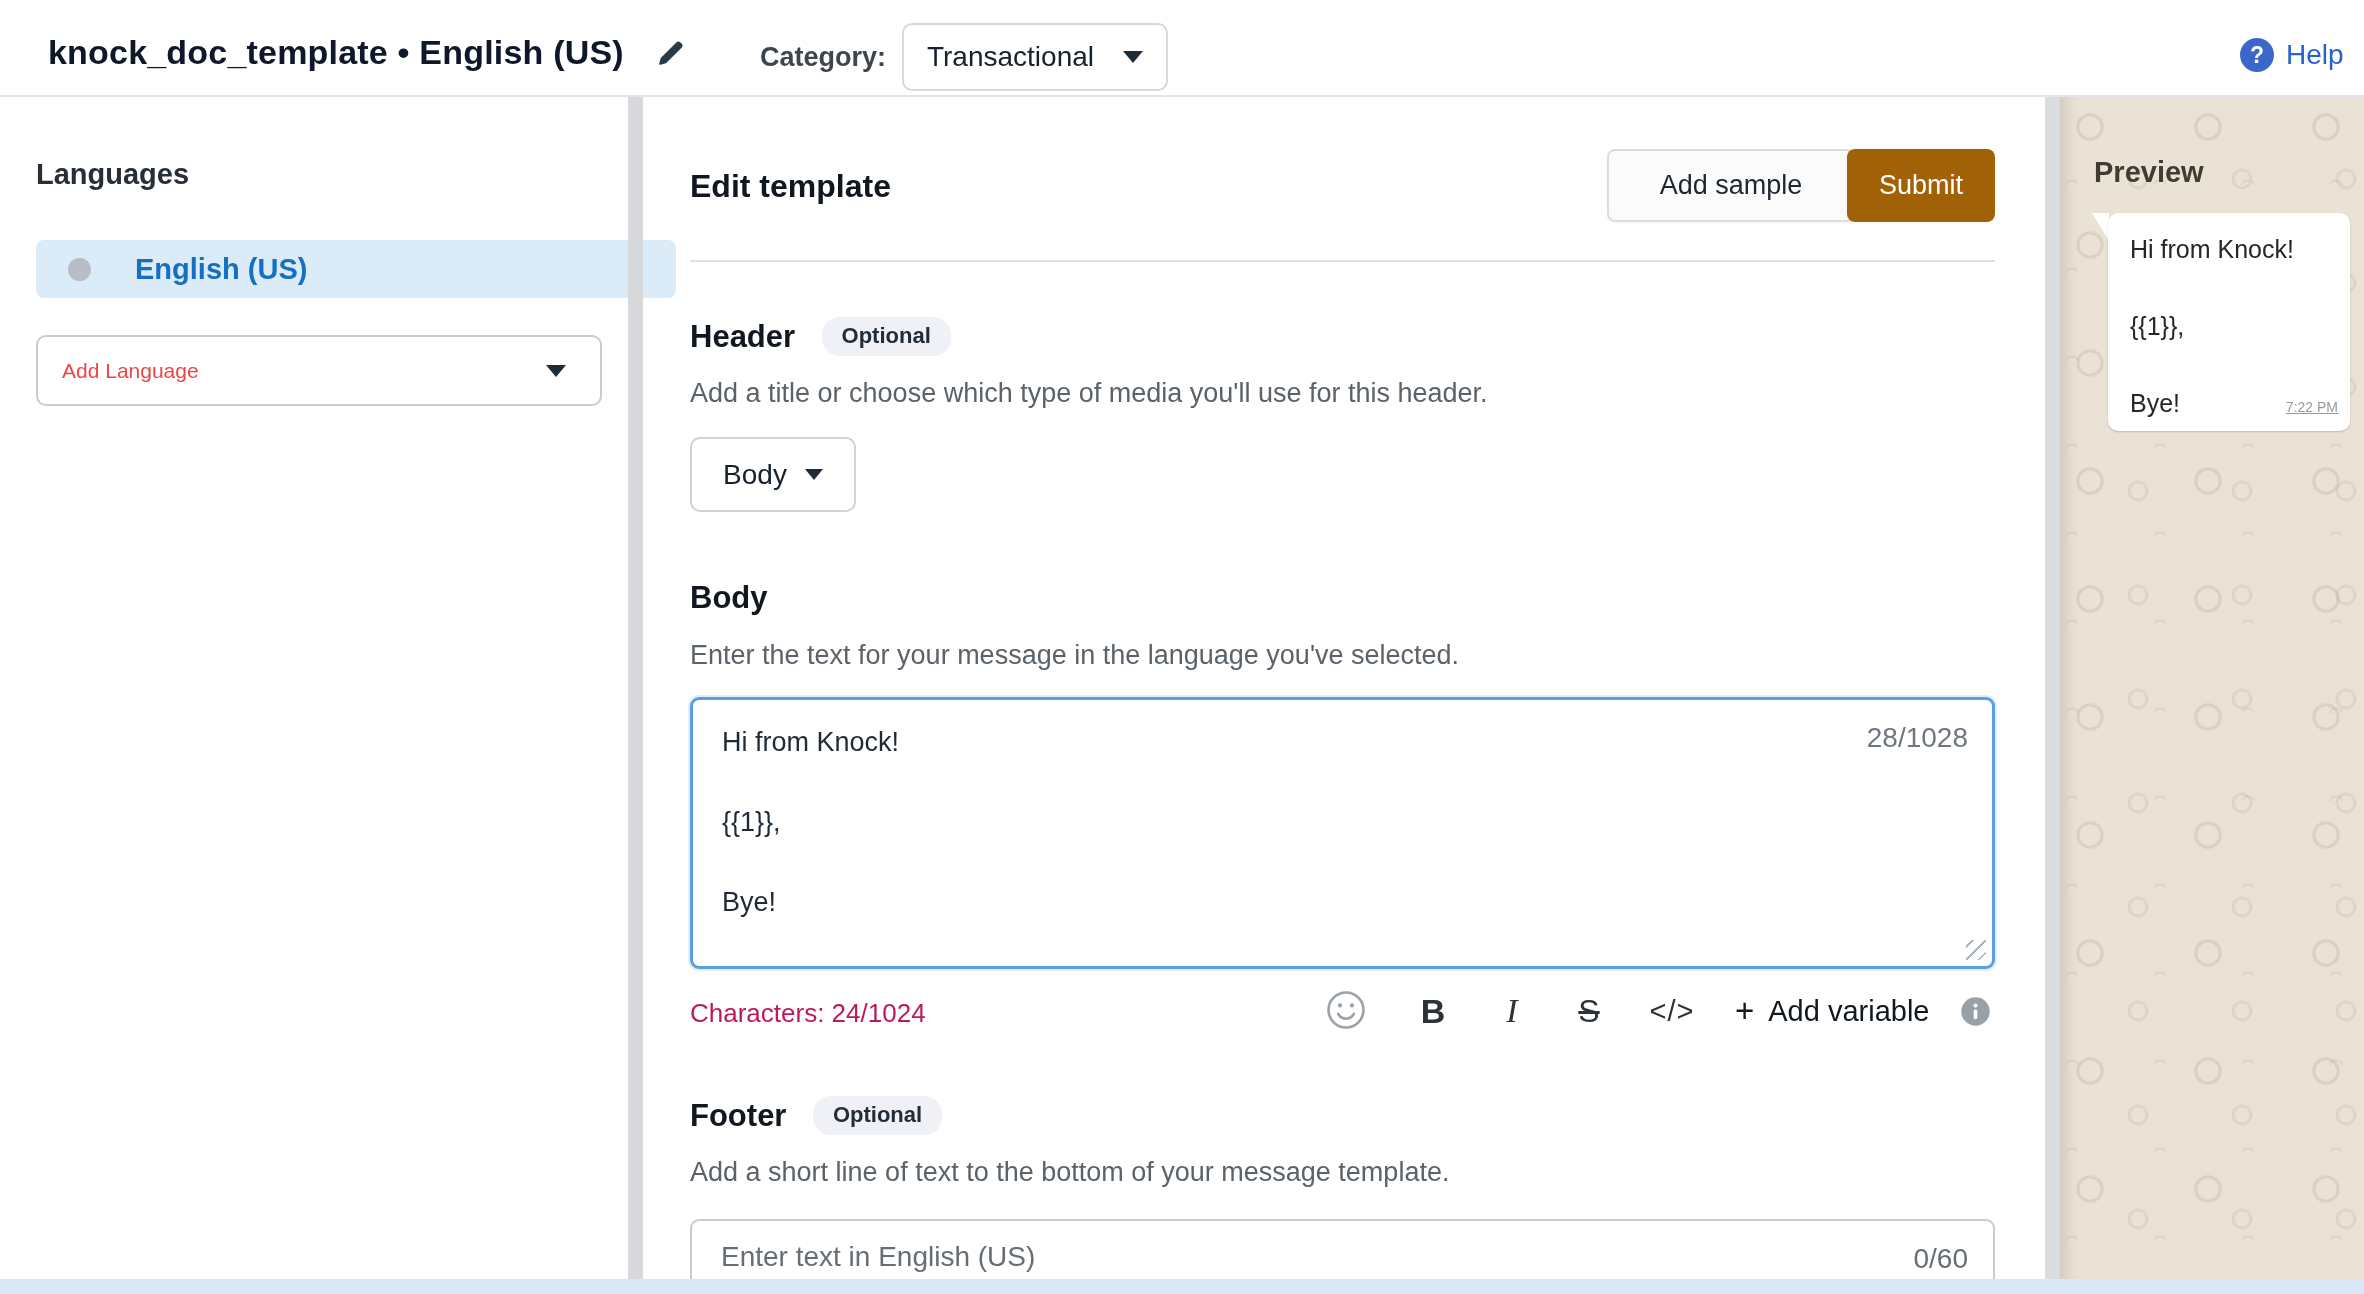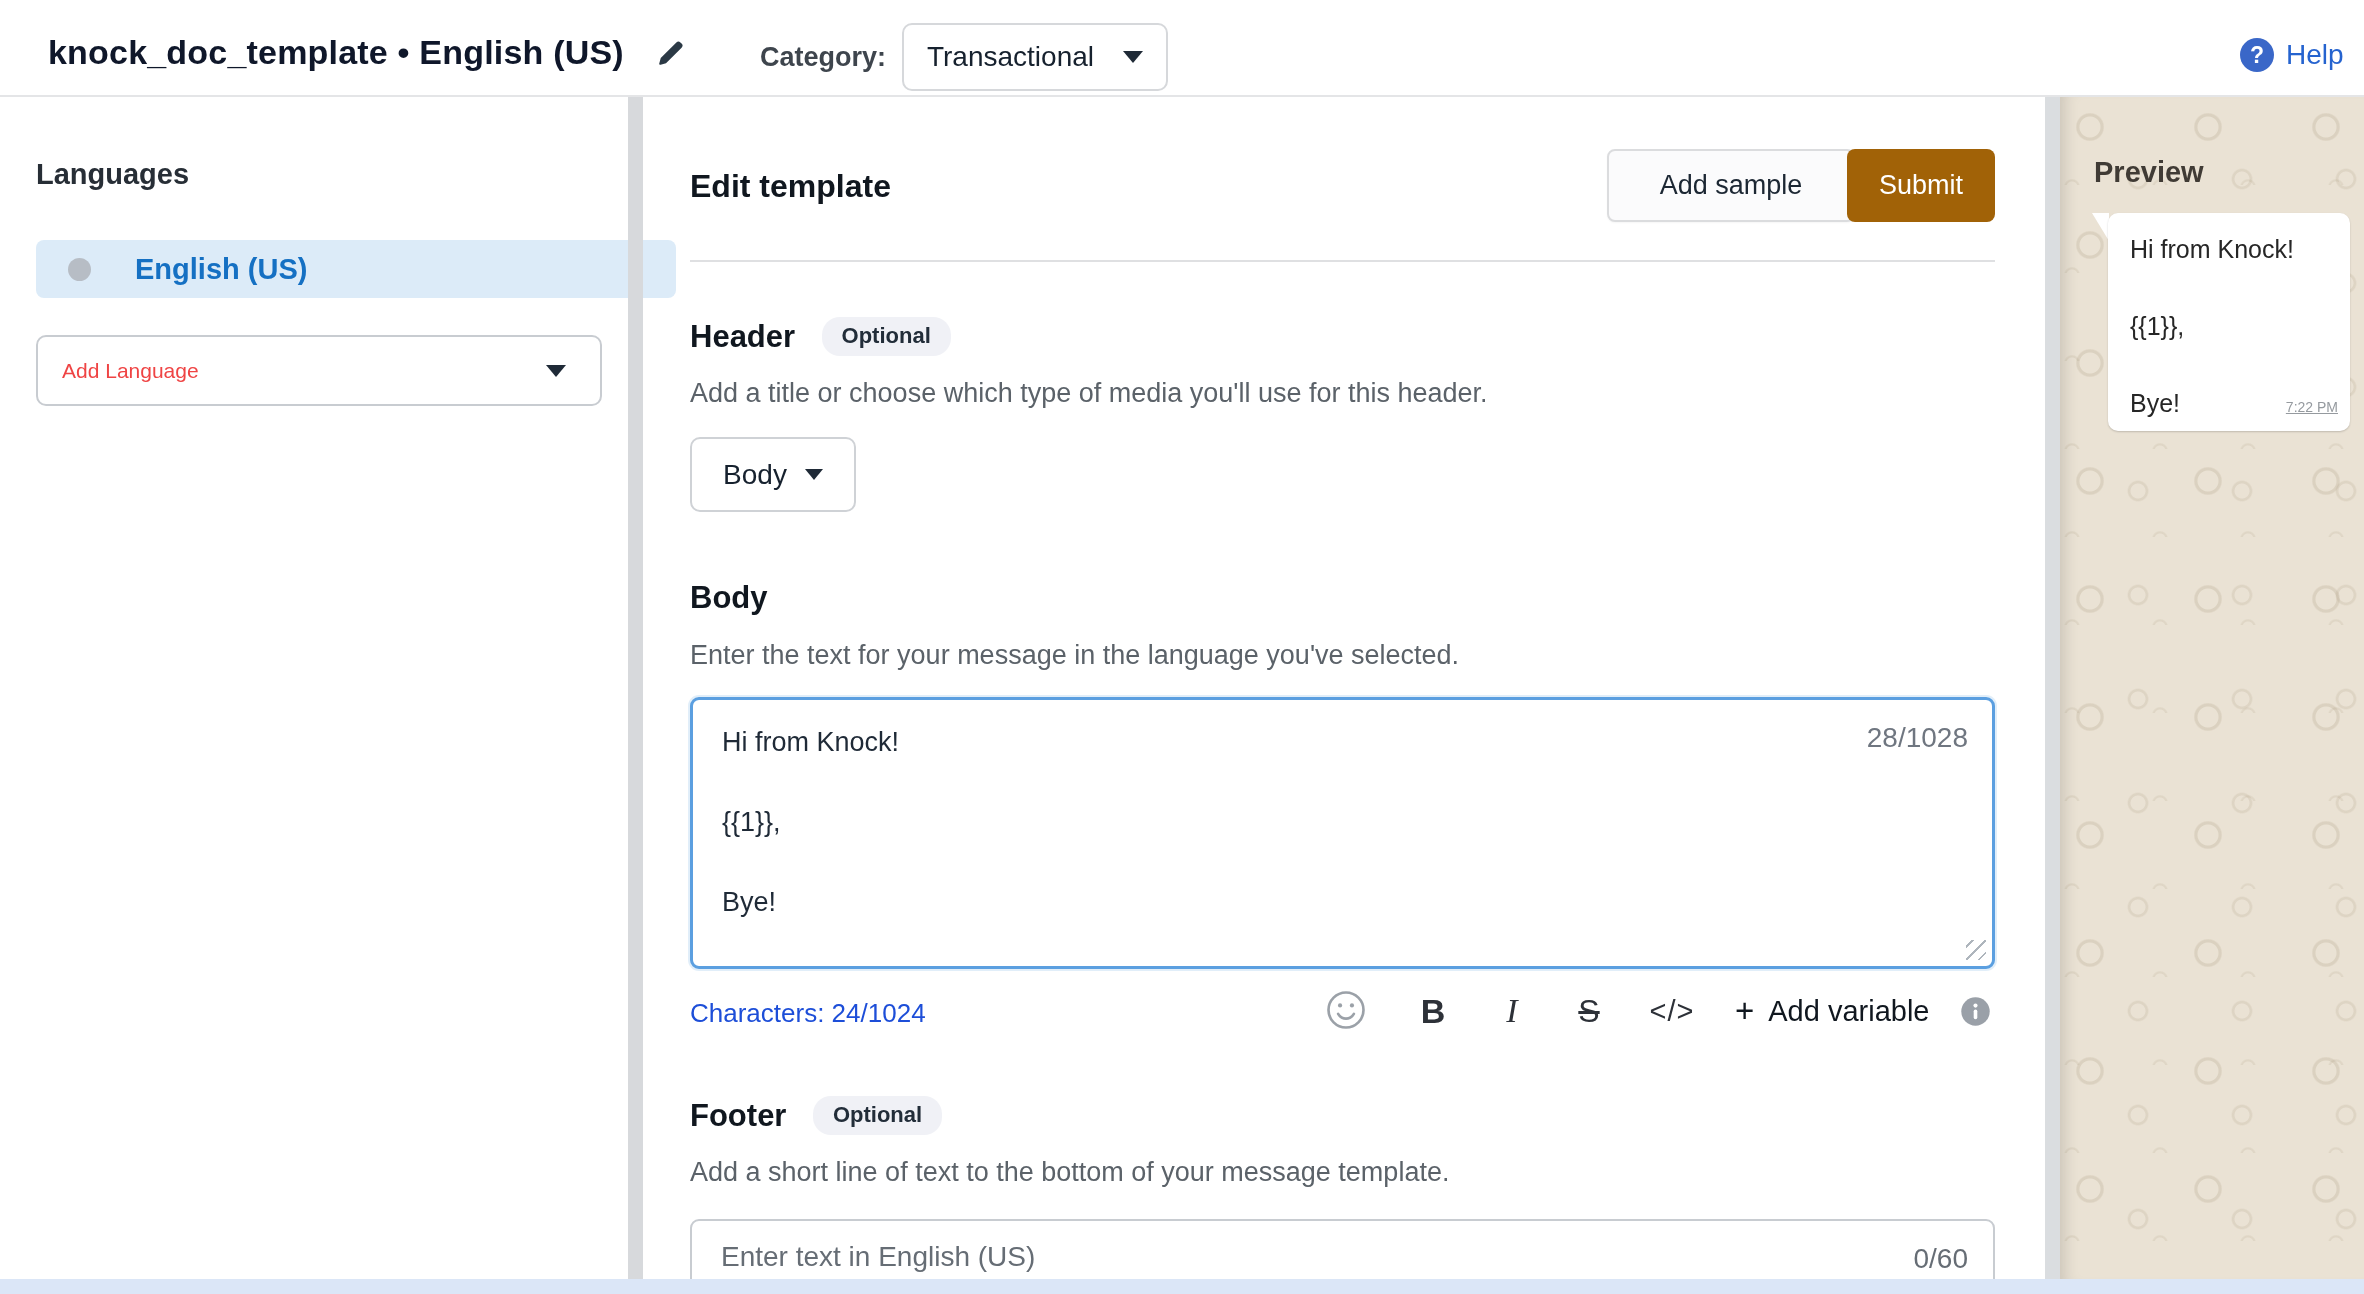--- a/index.html
+++ b/index.html
@@ -57,21 +57,21 @@
 
   .body-title { left:690px; top:580px; }
   .body-desc { left:690px; top:640px; }
   .body-textarea { left:690px; top:697px; width:1305px; height:272px; border:3px solid #5b9fe0; border-radius:9px;
                    box-shadow:0 0 0 2px rgba(91,159,224,.18); padding:22px 200px 18px 29px; font-family:inherit;
                    font-size:27px; line-height:40px; color:#1f2a37; resize:none; outline:none; background:#fff; }
   .body-counter { left:1790px; top:722px; width:178px; text-align:right; font-size:28px; color:#6f7680; pointer-events:none; }
   .resize-handle { left:1966px; top:940px; width:20px; height:20px;
                    background:repeating-linear-gradient(135deg, transparent 0 4px, #9aa3ac 4px 6px, transparent 6px 9px); opacity:.8; }
 
-  .chars-label { left:690px; top:998px; font-size:26px; color:#1d4ed8; }
+  .chars-label { left:690px; top:998px; font-size:26px; color:#be185d; }
   .toolbar { left:1325px; top:985px; width:670px; height:52px; display:flex; align-items:center; }
   .tb-icon { border:none; background:none; cursor:pointer; font-family:inherit; display:flex; align-items:center; justify-content:center; }
   .tb-bold { font-size:34px; font-weight:bold; color:#2d3138; width:52px; margin-left:40px; }
   .tb-italic { font-size:34px; font-style:italic; font-family:"Liberation Serif", serif; color:#2d3138; width:50px; margin-left:28px; }
   .tb-strike { font-size:32px; text-decoration:line-through; color:#2d3138; width:52px; margin-left:26px; }
   .tb-code { font-size:29px; color:#2d3138; letter-spacing:1px; width:70px; margin-left:22px; }
   .tb-addvar { margin-left:28px; display:flex; align-items:center; gap:14px; font-size:29px; color:#10171f; background:none; border:none; cursor:pointer; font-family:inherit; }
   .tb-plus { font-size:33px; color:#10171f; }
   .tb-info { margin-left:30px; }
 

